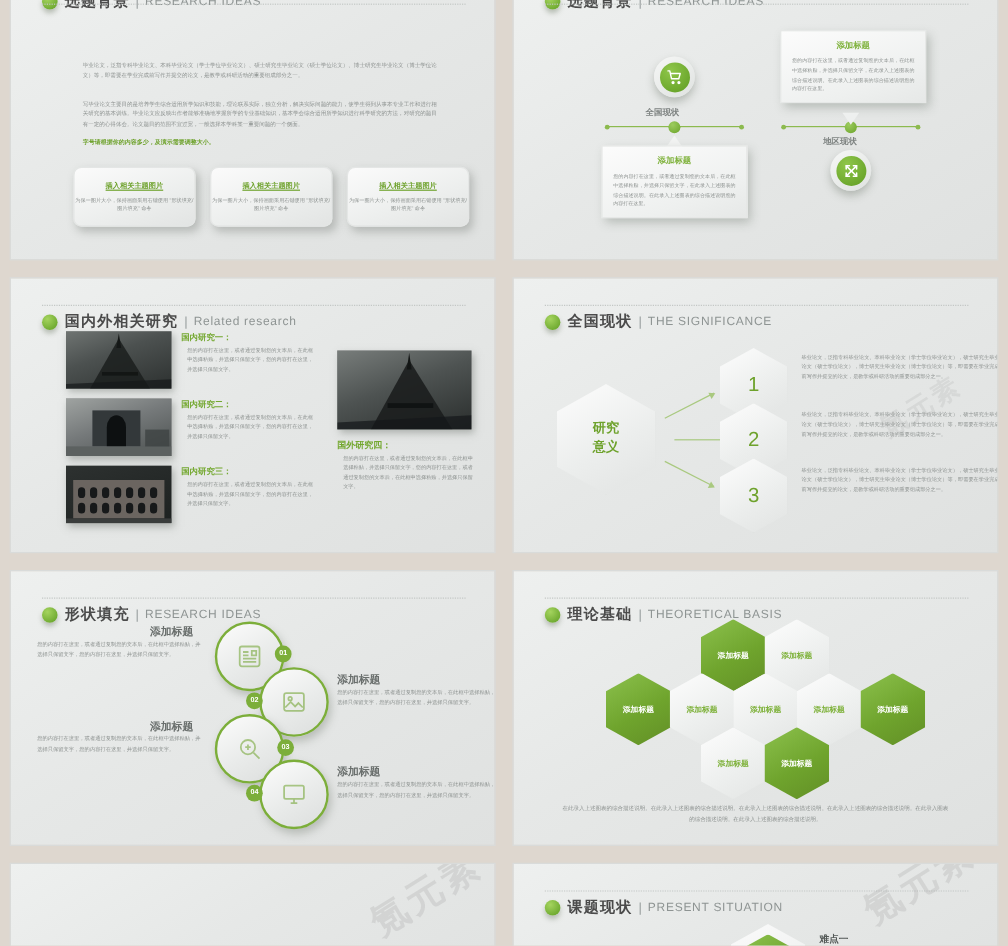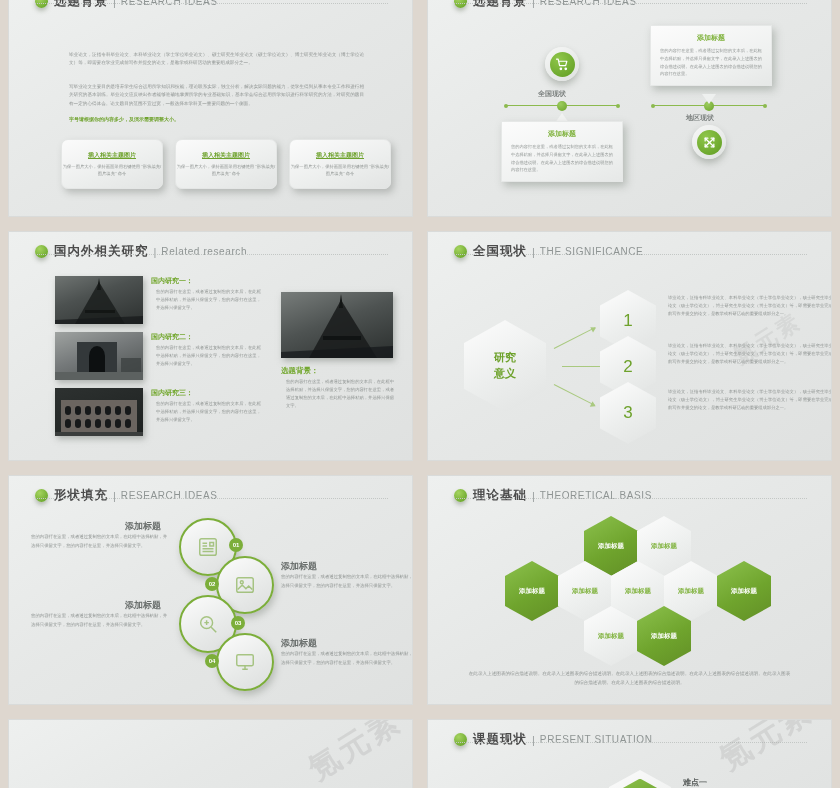--- a/index.html
+++ b/index.html
@@ -27,21 +27,21 @@
   .slide.r1c1 { margin:-6px 0 0 8px; }
   .slide.r1c2 { margin:-6px 8px 0 0; }
   .slide.r2c1 { margin:0 0 0 8px; }
   .slide.r2c2 { margin:0 8px 0 0; }
   .slide.r3c1 { margin:0 0 0 8px; }
   .slide.r3c2 { margin:0 8px 0 0; }
   .slide.r4c1 { margin:0 0 0 8px; }
   .slide.r4c2 { margin:0 8px 0 0; }
 
   
-  .shead { position:absolute; left:26px; top:11px; right:20px; display:flex; align-items:center; }
+  .shead { position:absolute; left:26px; top:28px; right:20px; display:flex; align-items:center; }
   .r1c1 .shead, .r1c2 .shead { top:-2px; }
   .dot {
     width:13px;height:13px;border-radius:50%;
     background:radial-gradient(circle at 35% 30%,#a5d45f,#5d9c21);
     margin-right:6px; flex:none;
     box-shadow:0 3px 4px rgba(120,130,110,.45);
   }
   .zh-title { font-size:12.5px; color:#4b4b4b; font-weight:bold; letter-spacing:1px; white-space:nowrap; }
   .sep { color:#9aa0a0; margin:0 5px; font-size:11px; }
   .en-title { font-size:10px; color:#8e9493; letter-spacing:.6px; white-space:nowrap; }
@@ -336,21 +336,21 @@
 
     <div class="photo" style="left:272px;top:60px;width:112px;height:66px;">
       <div class="sky" style="background:linear-gradient(160deg,#787d7b 0%,#4e5352 45%,#2a2e2d 100%);"></div>
       <svg width="112" height="66" viewBox="0 0 112 66" style="position:absolute;inset:0;">
         <path d="M28 66 L60 8 L96 66 Z" fill="#1a1d1c" opacity=".88"></path>
         <path d="M60 2 L62 16 L58 16 Z" fill="#131615"></path>
         <rect x="42" y="44" width="38" height="4" fill="#0e1110" opacity=".85"></rect>
         <path d="M0 60 L112 54 L112 66 L0 66Z" fill="#14171a" opacity=".7"></path>
       </svg>
     </div>
-    <div class="rs-title" style="left:272px;top:134px;font-size:7.5px;">选题背景：</div>
+    <div class="rs-title" style="left:272px;top:134px;font-size:7.5px;">国外研究四：</div>
     <div class="rs-body" style="left:277px;top:146px;width:108px;">您的内容打在这里，或者通过复制您的文本后，在此框中选择粘贴，并选择只保留文字，您的内容打在这里，或者通过复制您的文本后，在此框中选择粘贴，并选择只保留文字。</div>
   </div>
 
   <div class="slide r2c2">
     <div class="shead">
       <span class="dot"></span>
       <span class="zh-title">全国现状</span>
       <span class="sep">|</span>
       <span class="en-title">THE SIGNIFICANCE</span>
     </div>

